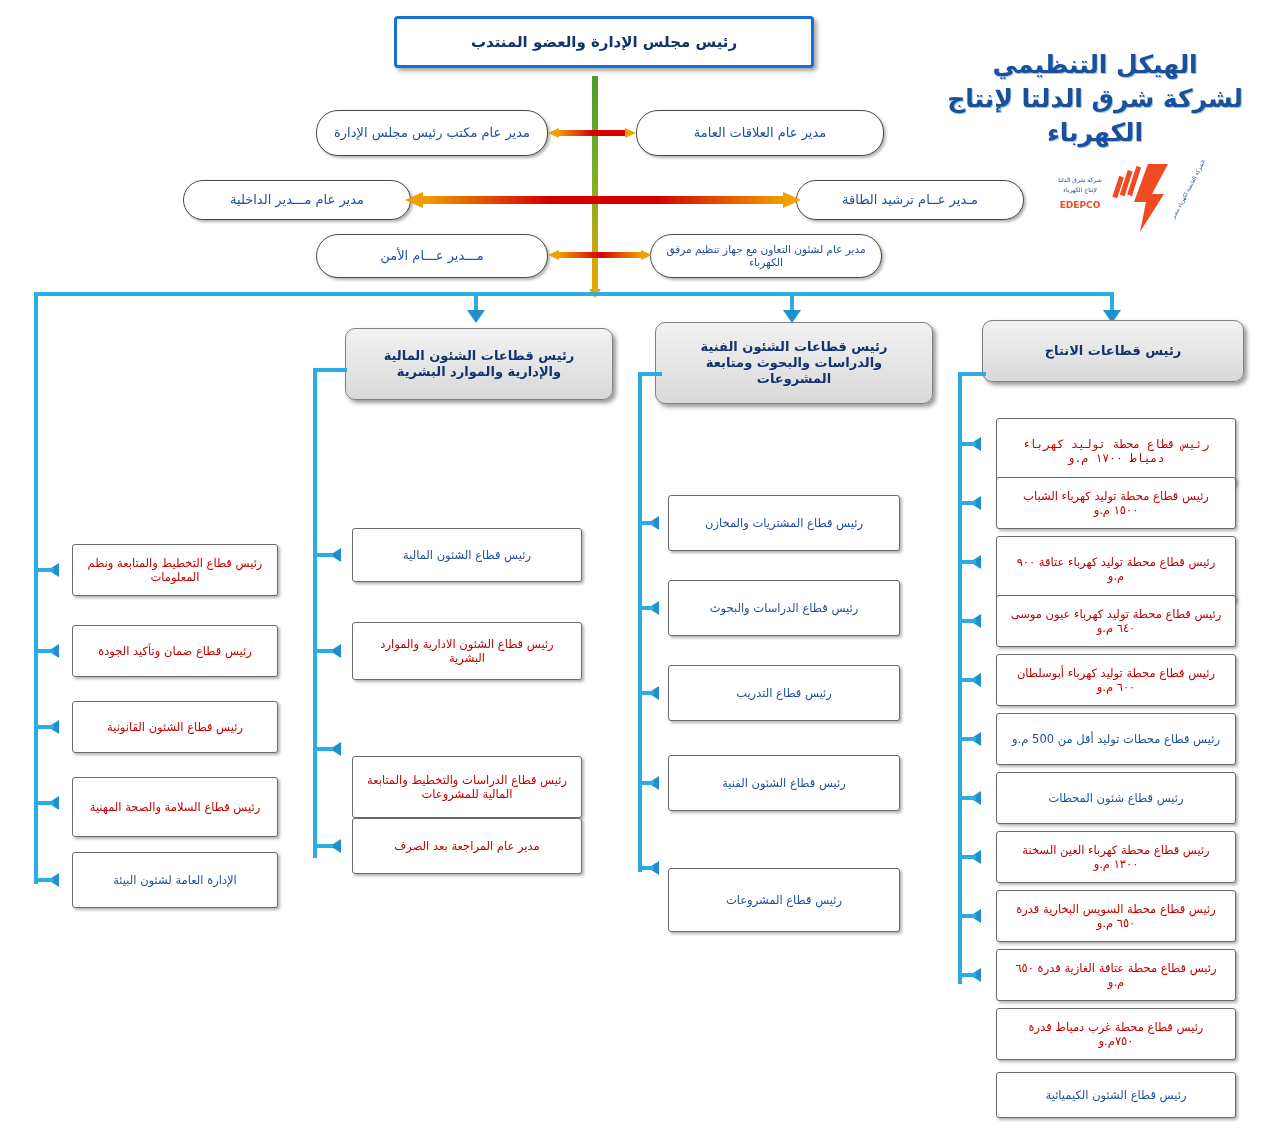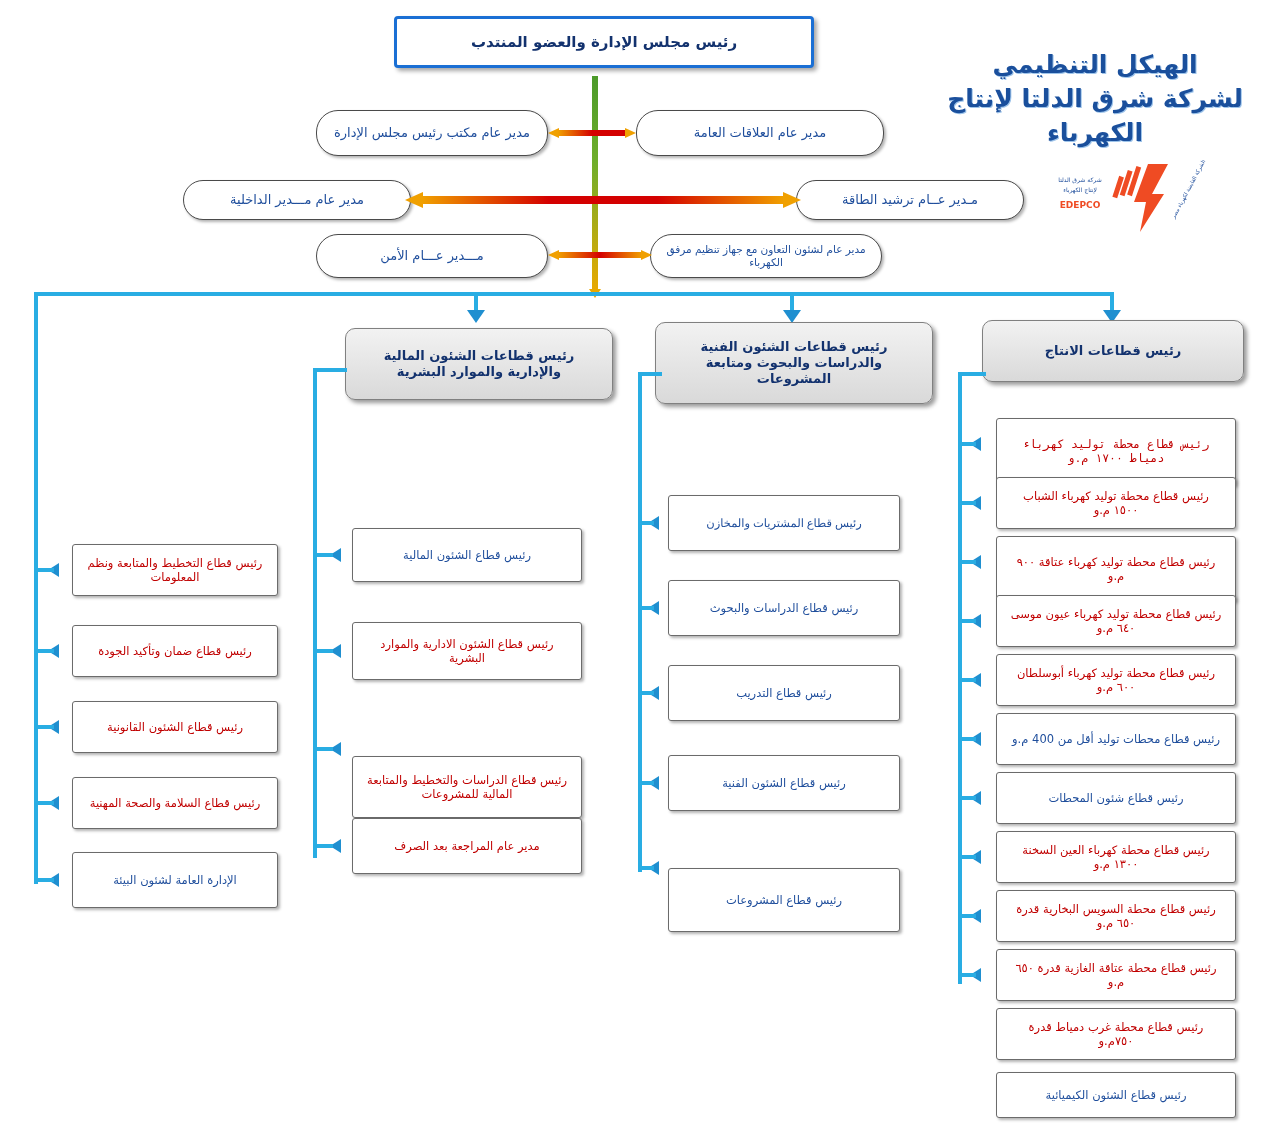--- a/index.html
+++ b/index.html
@@ -192,21 +192,21 @@
   <div class="arrowL" style="left:330px;top:742px;"></div>
   <div class="ln hline" style="left:313px;top:747px;width:20px;"></div>
 
   <div class="box leaf red" style="left:352px;top:818px;width:230px;height:56px;">مدير عام المراجعة بعد الصرف</div>
   <div class="arrowL" style="left:330px;top:839px;"></div>
   <div class="ln hline" style="left:313px;top:844px;width:20px;"></div>
 
   <div class="ln vline" style="left:638px;top:372px;height:500px;"></div>
   <div class="ln hline" style="left:638px;top:372px;width:24px;"></div>
 
-  <div class="box leaf blue" style="left:668px;top:495px;width:232px;height:56px;font-family:Liberation Serif, serif;">رئيس قطاع المشتريات والمخازن</div>
+  <div class="box leaf blue" style="left:668px;top:495px;width:232px;height:56px;">رئيس قطاع المشتريات والمخازن</div>
   <div class="arrowL" style="left:648px;top:516px;"></div>
   <div class="ln hline" style="left:638px;top:521px;width:16px;"></div>
 
   <div class="box leaf blue" style="left:668px;top:580px;width:232px;height:56px;">رئيس قطاع الدراسات والبحوث</div>
   <div class="arrowL" style="left:648px;top:601px;"></div>
   <div class="ln hline" style="left:638px;top:606px;width:16px;"></div>
 
   <div class="box leaf blue" style="left:668px;top:665px;width:232px;height:56px;">رئيس قطاع التدريب</div>
   <div class="arrowL" style="left:648px;top:686px;"></div>
   <div class="ln hline" style="left:638px;top:691px;width:16px;"></div>
@@ -235,21 +235,21 @@
   <div class="ln hline" style="left:958px;top:560px;width:18px;"></div>
 
   <div class="box leaf red" style="left:996px;top:595px;width:240px;height:52px;">رئيس قطاع محطة توليد كهرباء عيون موسى ٦٤٠ م.و</div>
   <div class="arrowL" style="left:970px;top:614px;"></div>
   <div class="ln hline" style="left:958px;top:619px;width:18px;"></div>
 
   <div class="box leaf red" style="left:996px;top:654px;width:240px;height:52px;">رئيس قطاع محطة توليد كهرباء أبوسلطان ٦٠٠ م.و</div>
   <div class="arrowL" style="left:970px;top:673px;"></div>
   <div class="ln hline" style="left:958px;top:678px;width:18px;"></div>
 
-  <div class="box leaf blue" style="left:996px;top:713px;width:240px;height:52px;">رئيس قطاع محطات توليد أقل من 400 م.و</div>
+  <div class="box leaf blue" style="left:996px;top:713px;width:240px;height:52px;">رئيس قطاع محطات توليد أقل من 500 م.و</div>
   <div class="arrowL" style="left:970px;top:732px;"></div>
   <div class="ln hline" style="left:958px;top:737px;width:18px;"></div>
 
   <div class="box leaf blue" style="left:996px;top:772px;width:240px;height:52px;">رئيس قطاع شئون المحطات</div>
   <div class="arrowL" style="left:970px;top:791px;"></div>
   <div class="ln hline" style="left:958px;top:796px;width:18px;"></div>
 
   <div class="box leaf red" style="left:996px;top:831px;width:240px;height:52px;">رئيس قطاع محطة كهرباء العين السخنة ١٣٠٠ م.و</div>
   <div class="arrowL" style="left:970px;top:850px;"></div>
   <div class="ln hline" style="left:958px;top:855px;width:18px;"></div>
@@ -271,21 +271,21 @@
   <div class="ln hline" style="left:34px;top:568px;width:20px;"></div>
 
   <div class="box leaf red" style="left:72px;top:625px;width:206px;height:52px;">رئيس قطاع ضمان وتأكيد الجودة</div>
   <div class="arrowL" style="left:48px;top:644px;"></div>
   <div class="ln hline" style="left:34px;top:649px;width:20px;"></div>
 
   <div class="box leaf red" style="left:72px;top:701px;width:206px;height:52px;">رئيس قطاع الشئون القانونية</div>
   <div class="arrowL" style="left:48px;top:720px;"></div>
   <div class="ln hline" style="left:34px;top:725px;width:20px;"></div>
 
-  <div class="box leaf red" style="left:72px;top:777px;width:206px;height:52px;">رئيس قطاع السلامة والصحة المهنية</div>
+  <div class="box leaf red" style="left:72px;top:777px;width:206px;height:60px;">رئيس قطاع السلامة والصحة المهنية</div>
   <div class="arrowL" style="left:48px;top:796px;"></div>
   <div class="ln hline" style="left:34px;top:801px;width:20px;"></div>
 
   <div class="box leaf blue" style="left:72px;top:852px;width:206px;height:56px;">الإدارة العامة لشئون البيئة</div>
   <div class="arrowL" style="left:48px;top:873px;"></div>
   <div class="ln hline" style="left:34px;top:878px;width:20px;"></div>
 
 </div>
 
 </body></html>

